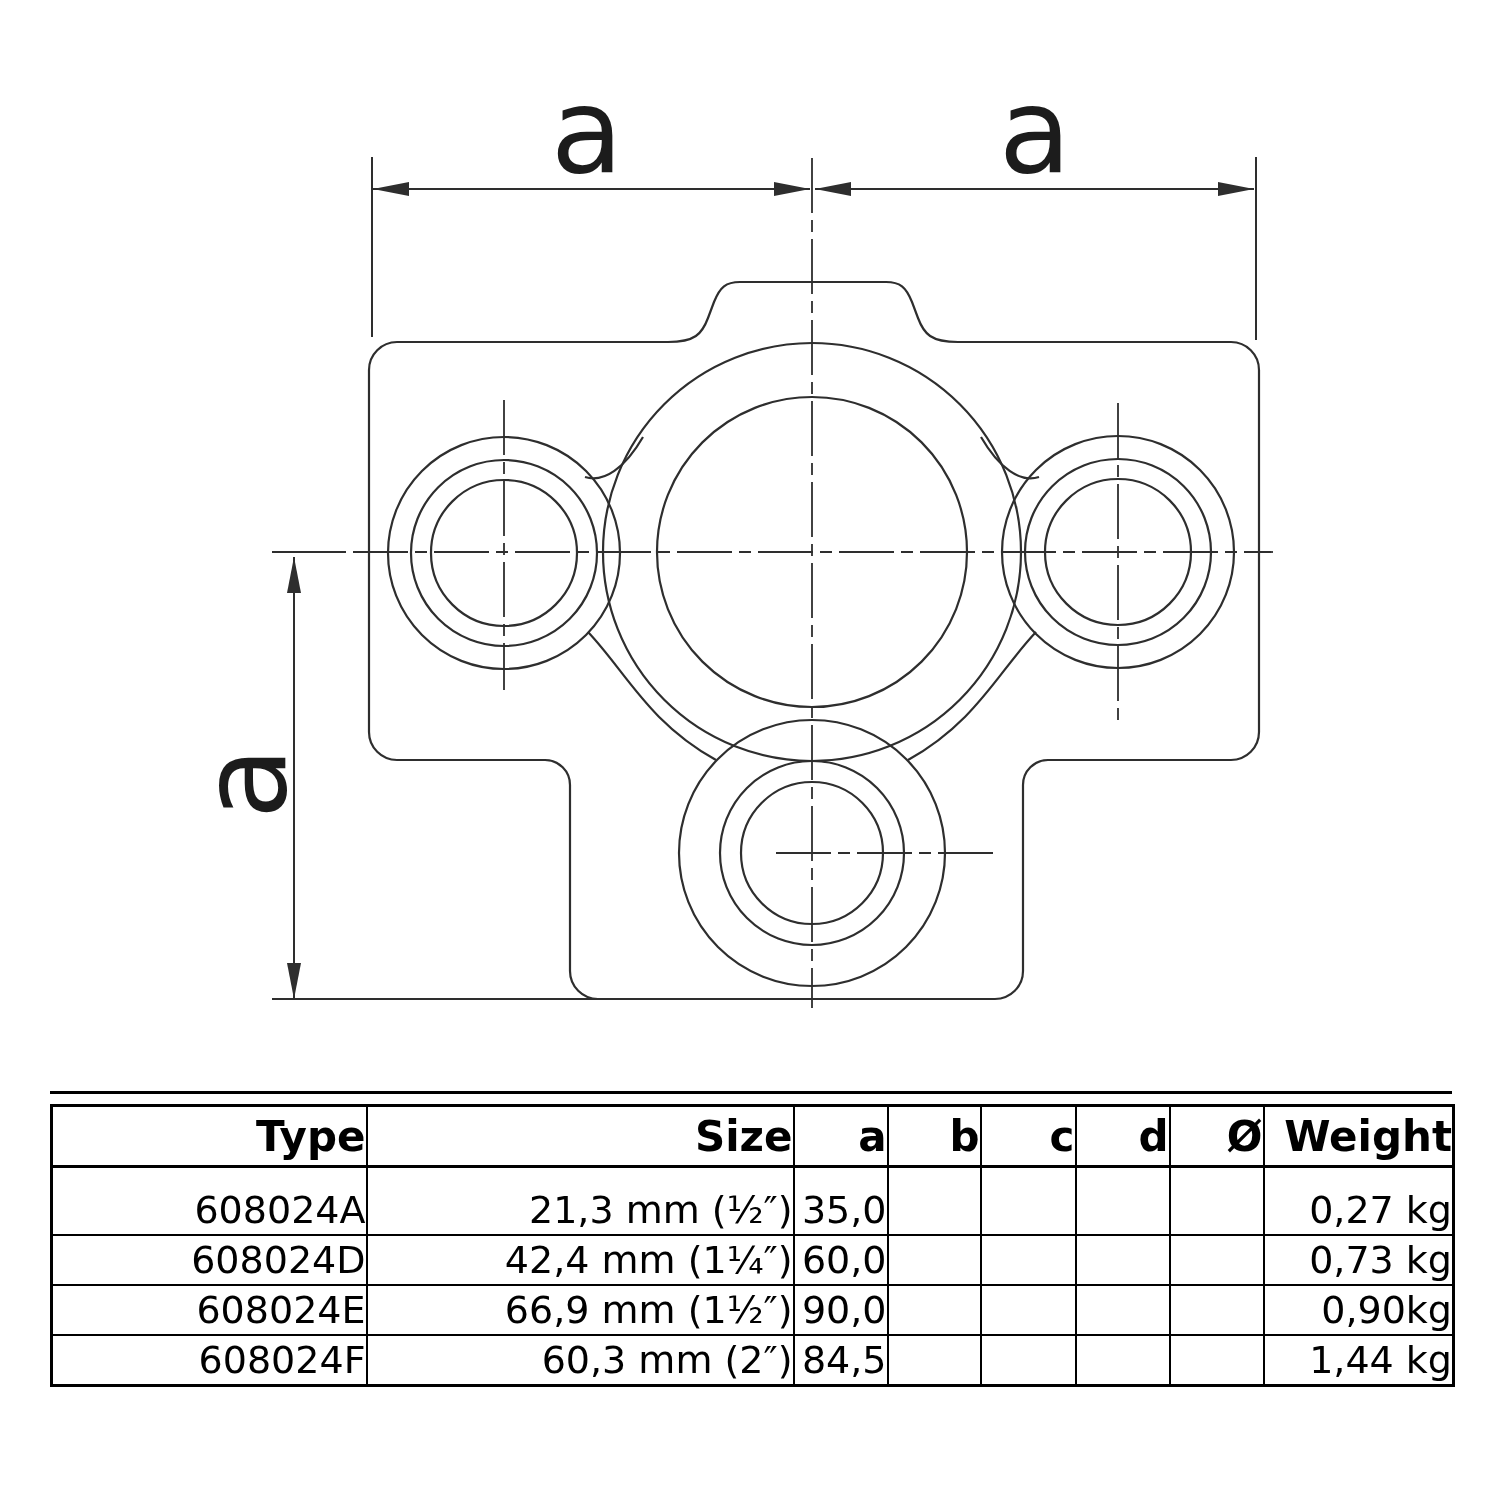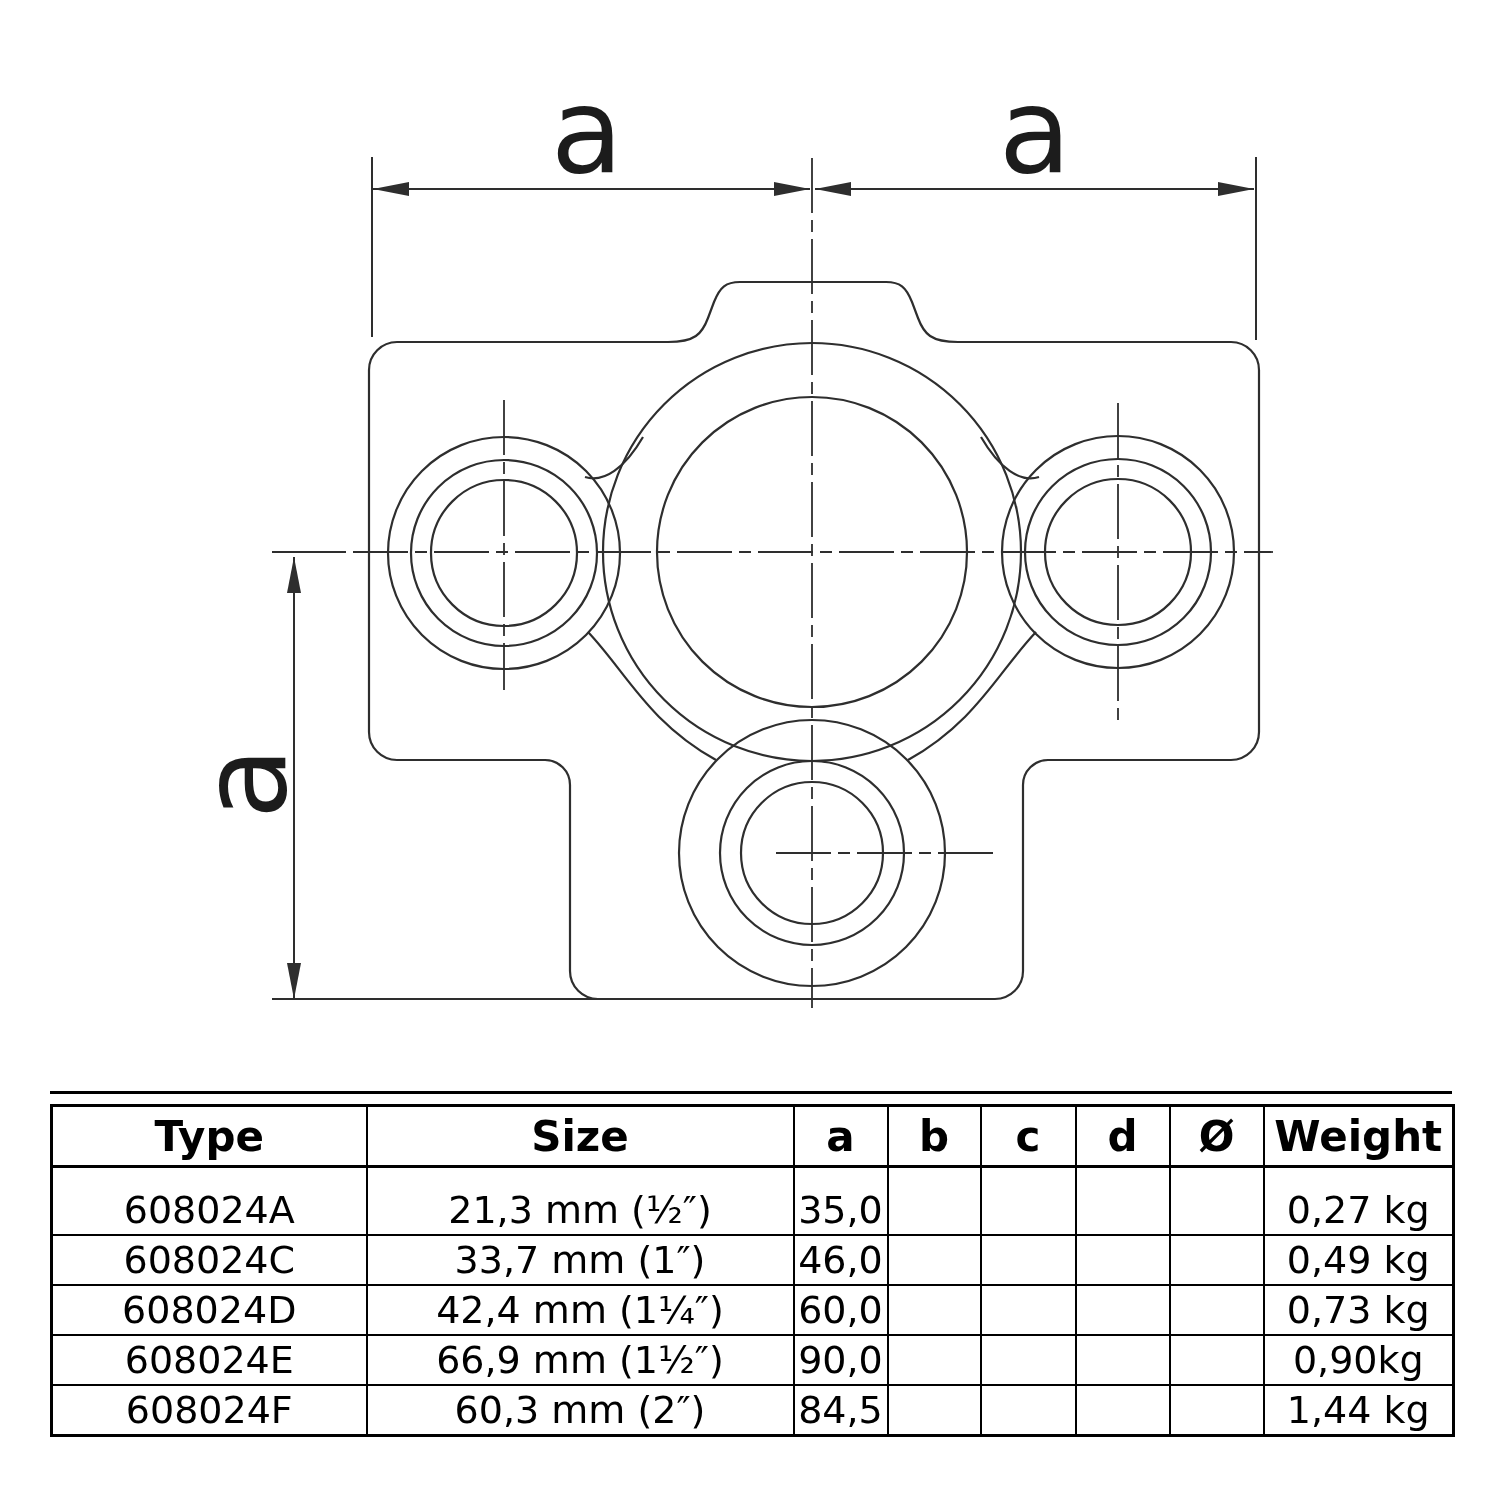--- a/index.html
+++ b/index.html
@@ -28,21 +28,21 @@
   table.spec{
     border-collapse:collapse;
     table-layout:fixed;
     width:1402px;
     border:3px solid #000;
     color:#000;
   }
   table.spec th, table.spec td{
     border:2px solid #000;
     padding:0;
-    text-align:center;
+    text-align:right;
     vertical-align:middle;
     overflow:hidden;
     white-space:nowrap;
   }
   table.spec thead th{
     height:58px;
     font-size:42px;
     font-weight:bold;
     border-bottom:3px solid #000;
   }
@@ -185,30 +185,20 @@
           <td>608024A</td>
           <td>21,3 mm (½″)</td>
           <td>35,0</td>
           <td></td>
           <td></td>
           <td></td>
           <td></td>
           <td>0,27 kg</td>
         </tr>
         <tr>
-          <td>608024C</td>
-          <td>33,7 mm (1″)</td>
-          <td>46,0</td>
-          <td></td>
-          <td></td>
-          <td></td>
-          <td></td>
-          <td>0,49 kg</td>
-        </tr>
-        <tr>
           <td>608024D</td>
           <td>42,4 mm (1¼″)</td>
           <td>60,0</td>
           <td></td>
           <td></td>
           <td></td>
           <td></td>
           <td>0,73 kg</td>
         </tr>
         <tr>

